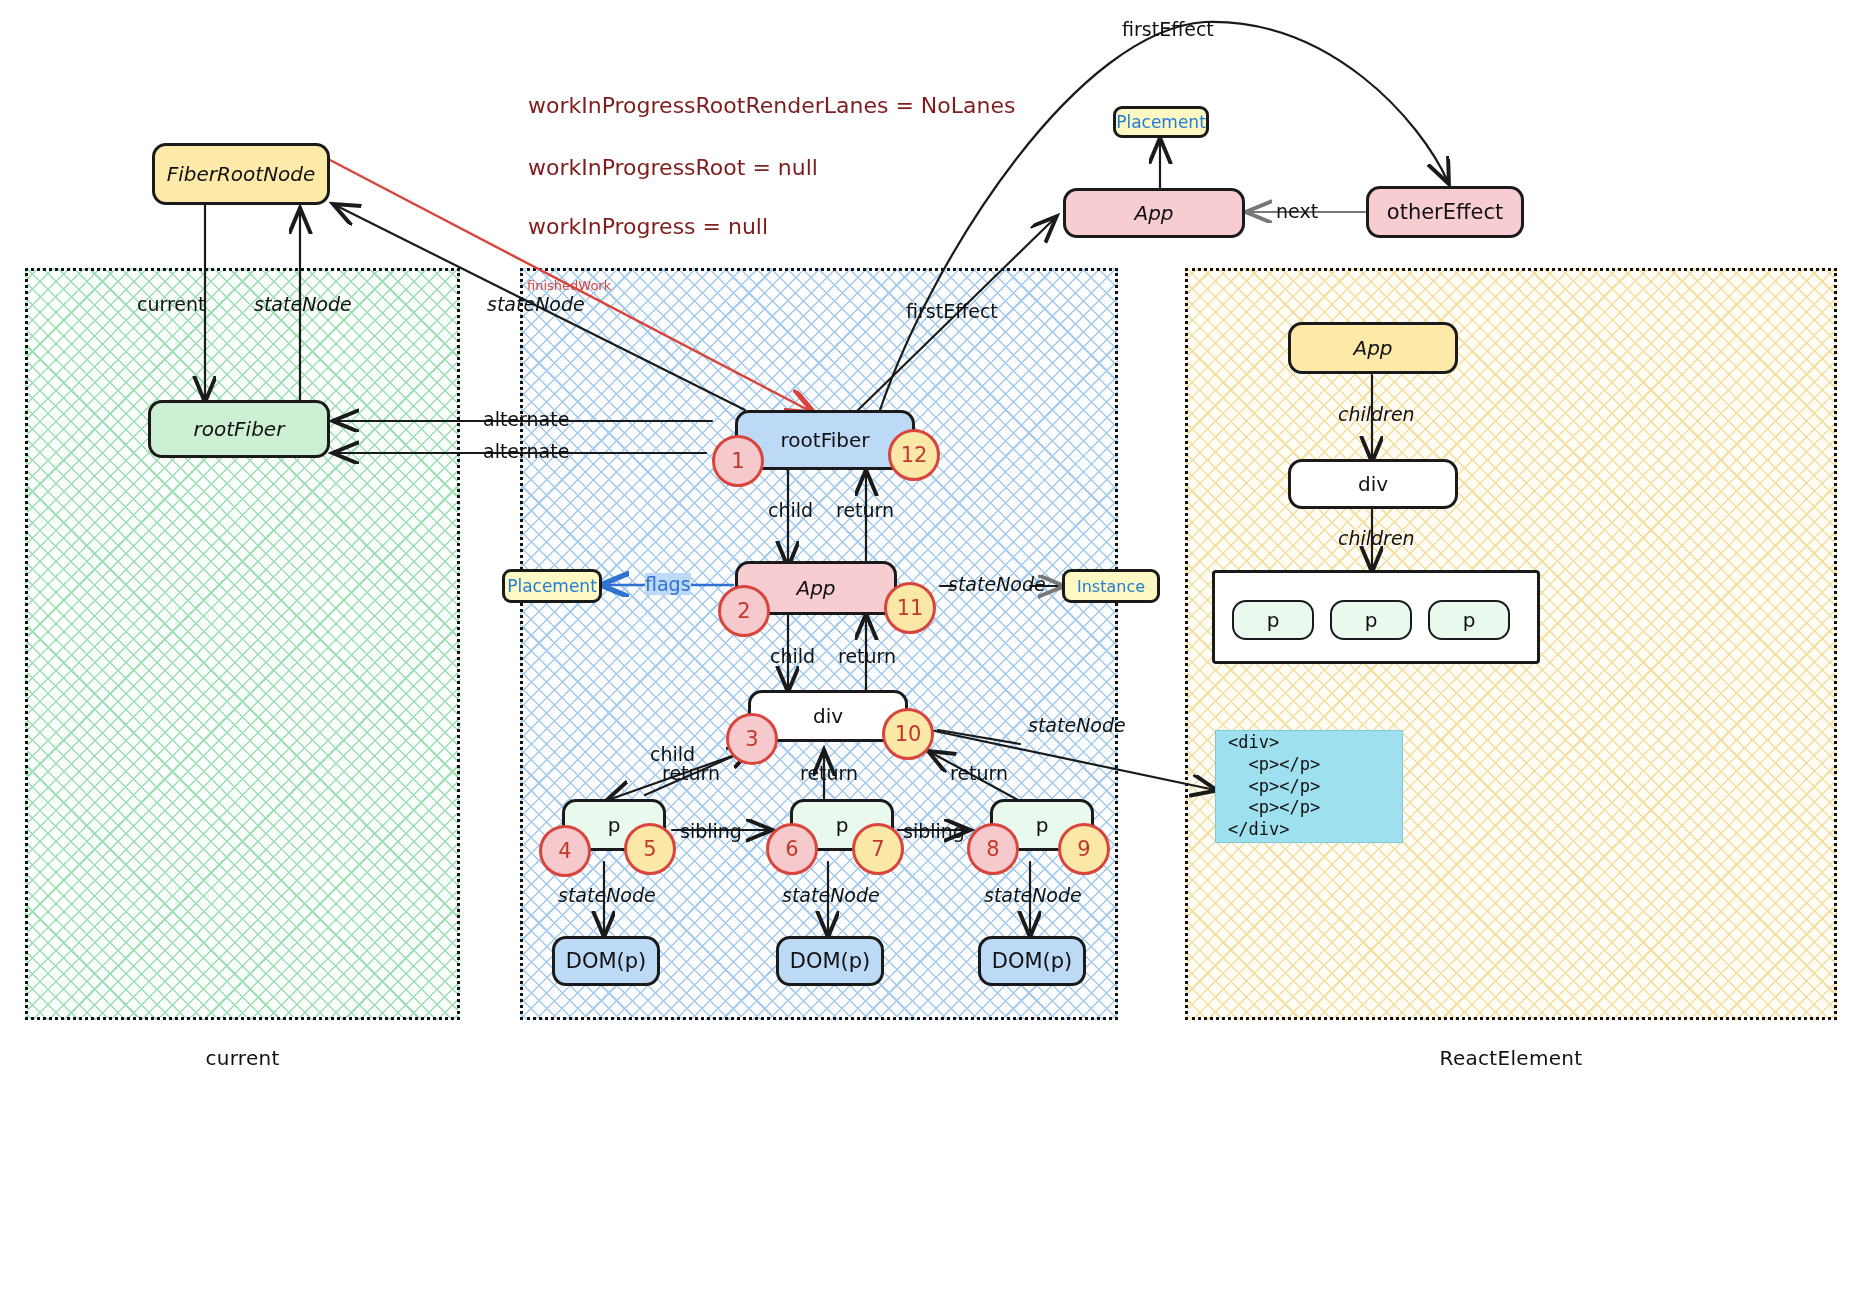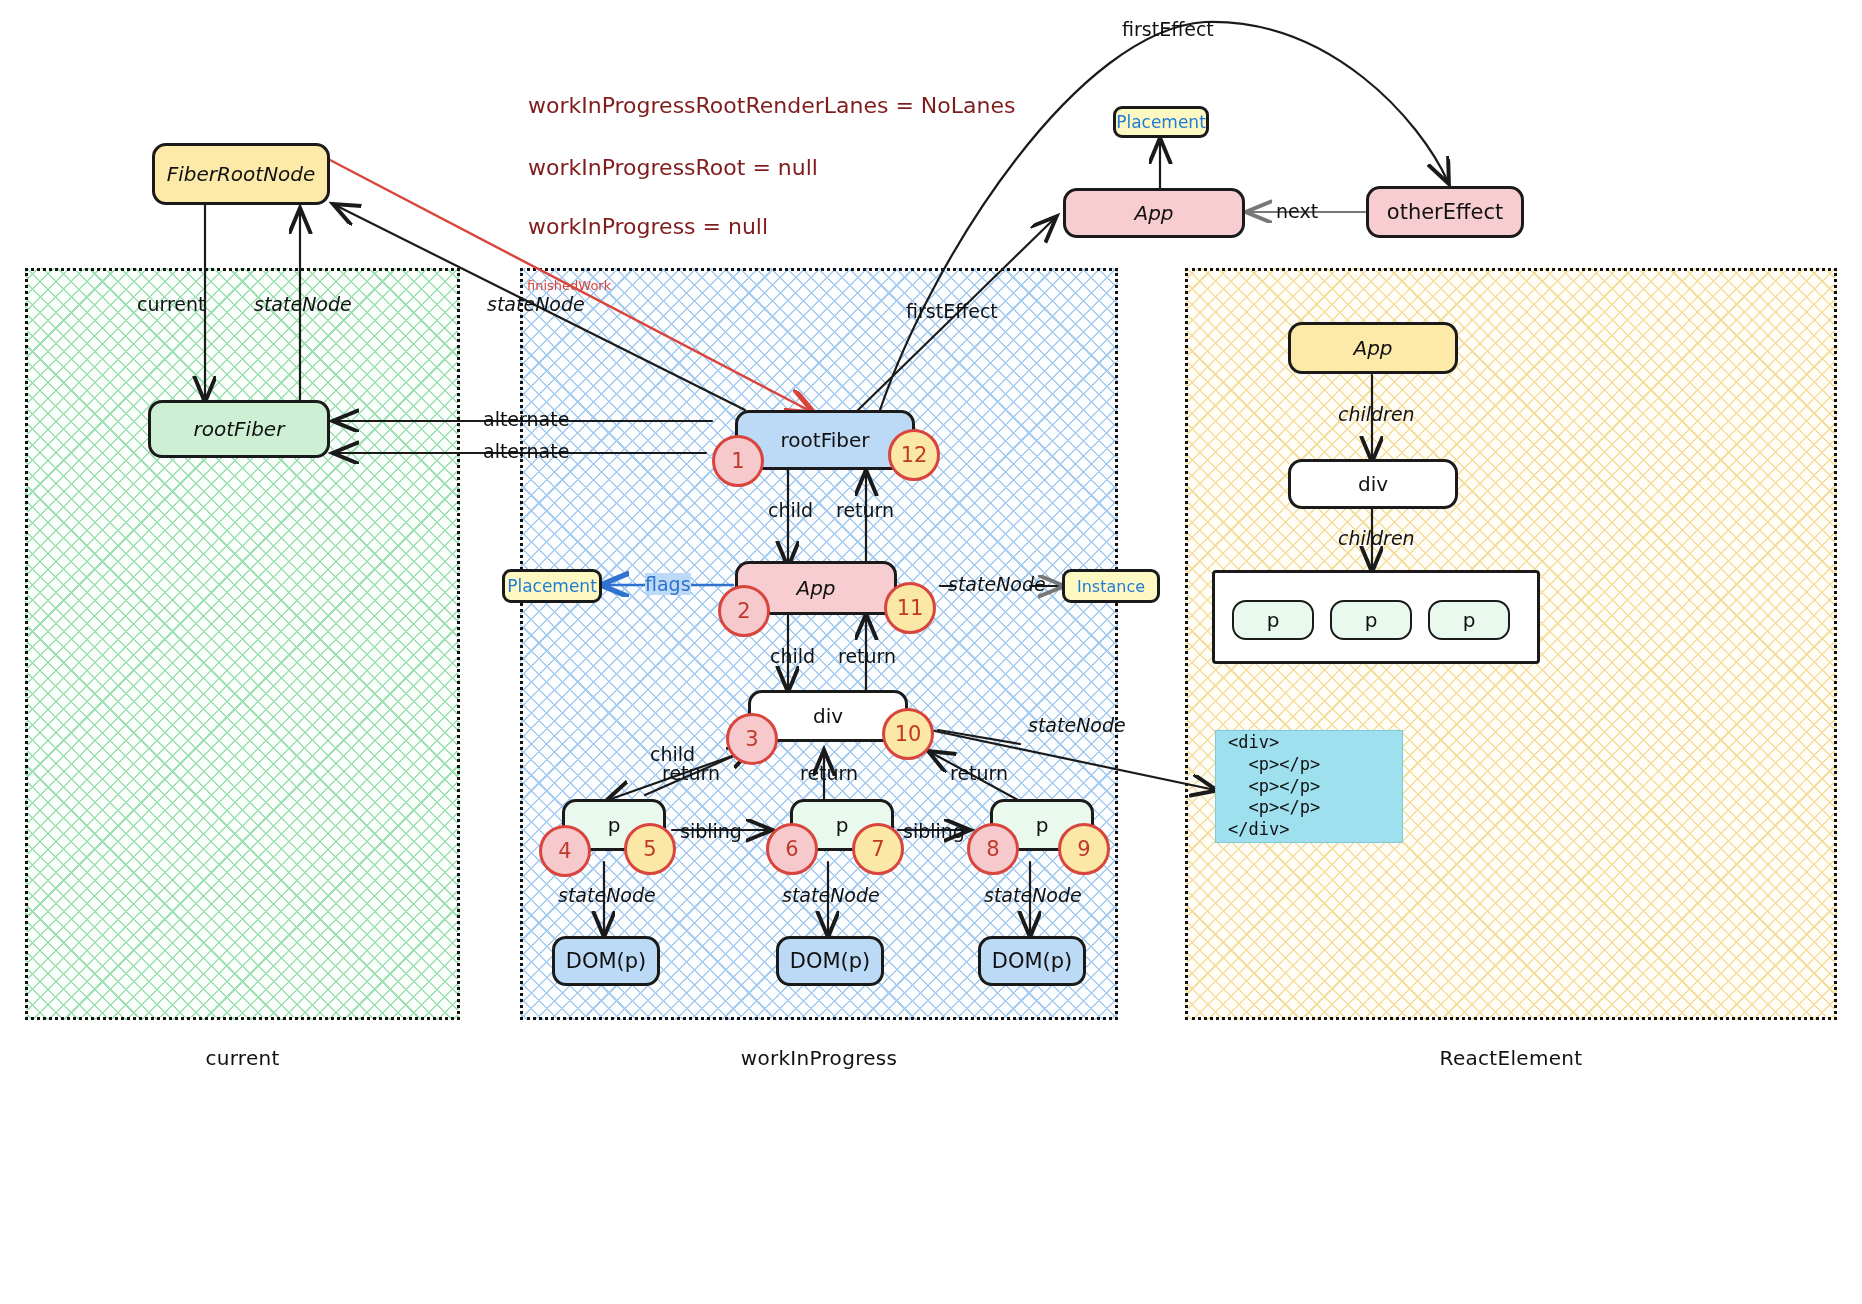--- a/index.html
+++ b/index.html
@@ -53,21 +53,20 @@
 <div id="stage">
 
   <div class="panel" style="left:25px;top:268px;width:435px;height:752px;
        background-color:#fbfffc;
        background-image:repeating-linear-gradient(45deg,#9fe0b4 0 1.5px,transparent 1.5px 11px),repeating-linear-gradient(-45deg,#9fe0b4 0 1.5px,transparent 1.5px 11px);"></div>
   <div class="panel-label" style="left:25px;top:1046px;width:435px;">current</div>
 
   <div class="panel" style="left:520px;top:268px;width:598px;height:752px;
        background-color:#fbfdff;
        background-image:repeating-linear-gradient(45deg,#a8cdf0 0 1.5px,transparent 1.5px 11px),repeating-linear-gradient(-45deg,#a8cdf0 0 1.5px,transparent 1.5px 11px);"></div>
-  <div class="panel-label" style="left:520px;top:1046px;width:598px;">workInProgress</div>
 
   <div class="panel" style="left:1185px;top:268px;width:652px;height:752px;
        background-color:#fffdf5;
        background-image:repeating-linear-gradient(45deg,#f5dfa0 0 1.5px,transparent 1.5px 11px),repeating-linear-gradient(-45deg,#f5dfa0 0 1.5px,transparent 1.5px 11px);"></div>
   <div class="panel-label" style="left:1185px;top:1046px;width:652px;">ReactElement</div>
 
   <svg class="layer" viewBox="0 0 1862 1304">
     <defs>
       <marker id="ah" markerWidth="14" markerHeight="14" refX="11" refY="5" orient="auto">
         <path d="M0,0 L12,5 L0,10" fill="none" stroke="#1a1a1a" stroke-width="1.8"></path>

